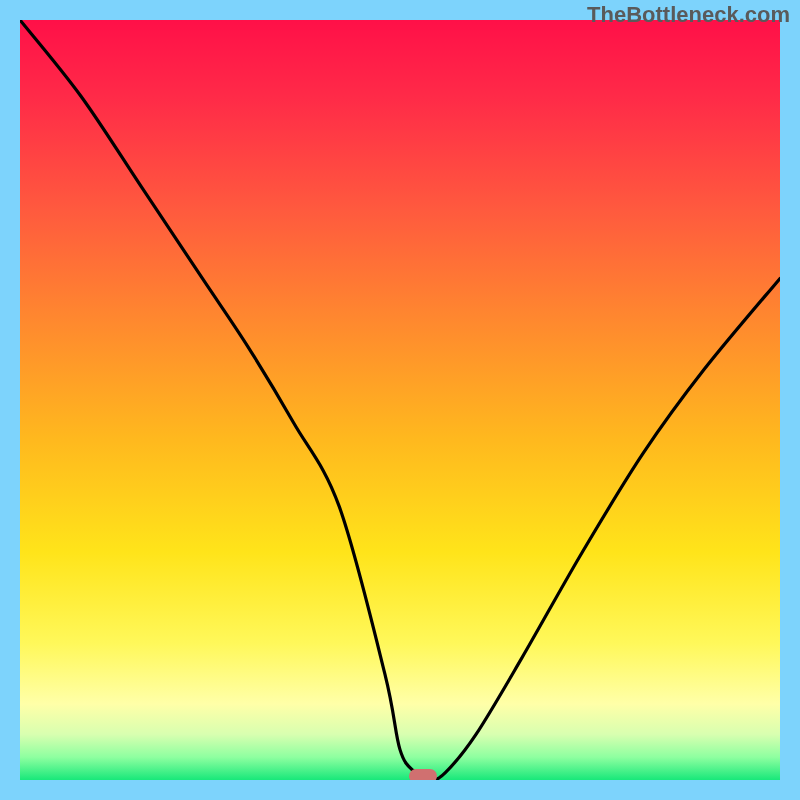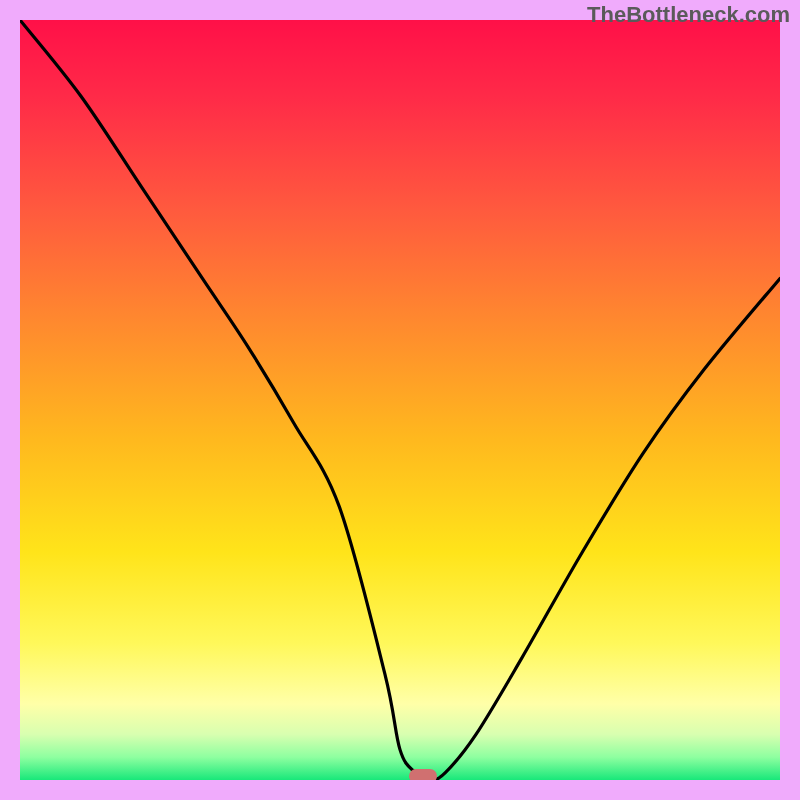--- a/index.html
+++ b/index.html
@@ -8,21 +8,21 @@
     width: 800px;
     height: 800px;
     background: #000;
     overflow: hidden;
     font-family: Arial, Helvetica, sans-serif;
   }
   .frame {
     position: relative;
     width: 800px;
     height: 800px;
-    background: #f0abfc;
+    background: #7dd3fc;
   }
   .watermark {
     position: absolute;
     top: 2px;
     right: 10px;
     color: #5a5a5a;
     font-size: 22px;
     font-weight: bold;
     z-index: 5;
     user-select: none;

